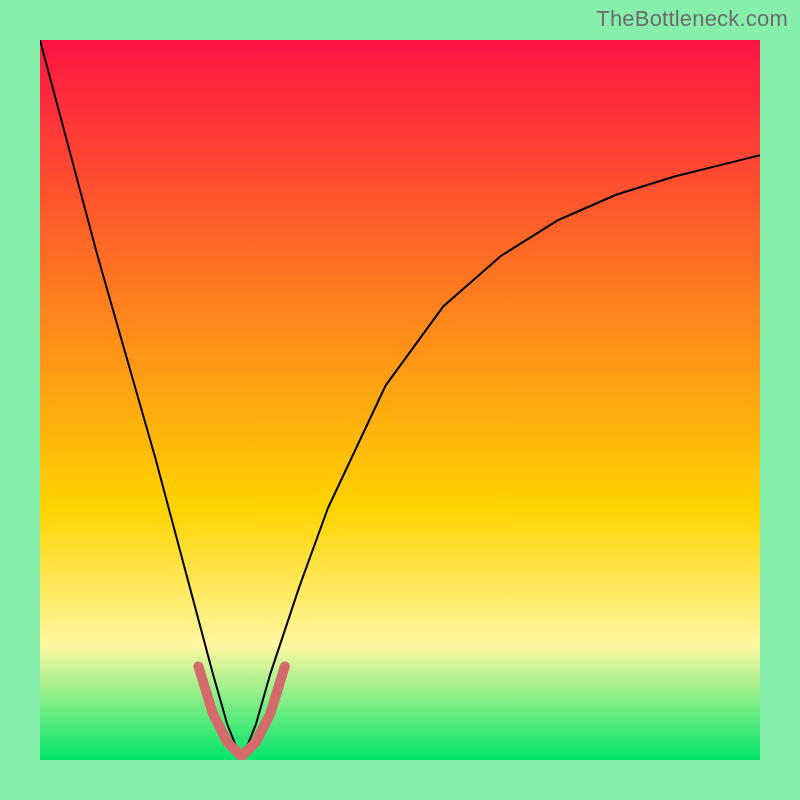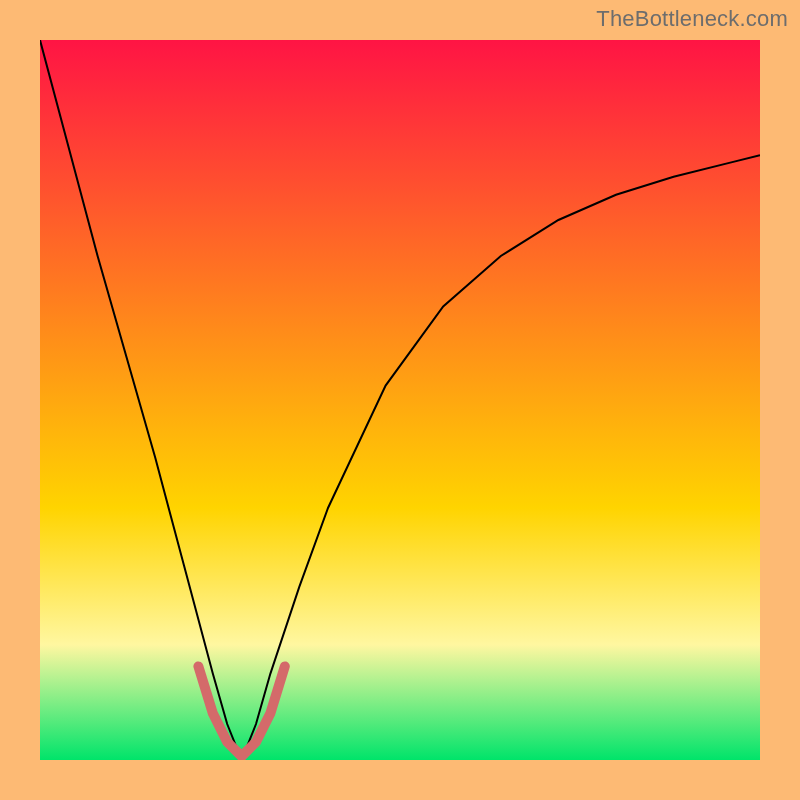--- a/index.html
+++ b/index.html
@@ -10,21 +10,21 @@
     background: #000;
     overflow: hidden;
     font-family: Arial, Helvetica, sans-serif;
   }
   .frame {
     position: absolute;
     left: 0;
     top: 0;
     width: 800px;
     height: 800px;
-    background: #fdba74;
+    background: #86efac;
   }
   .plot {
     position: absolute;
     left: 40px;
     top: 40px;
     width: 720px;
     height: 720px;
     overflow: hidden;
   }
   .attribution {

